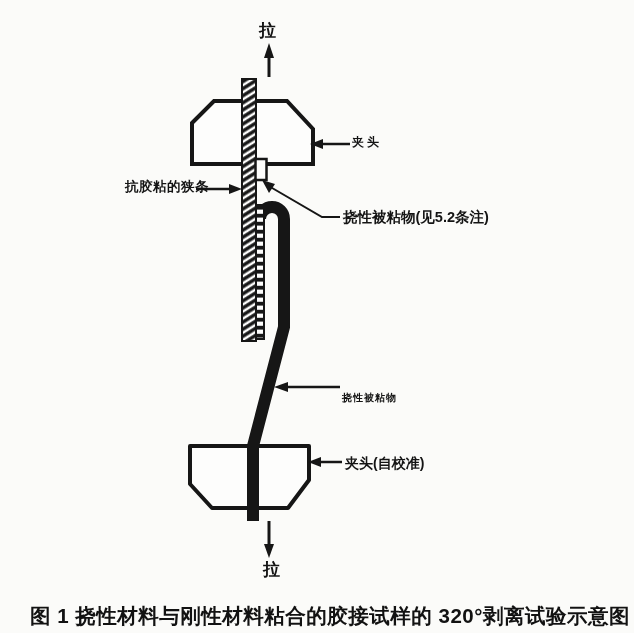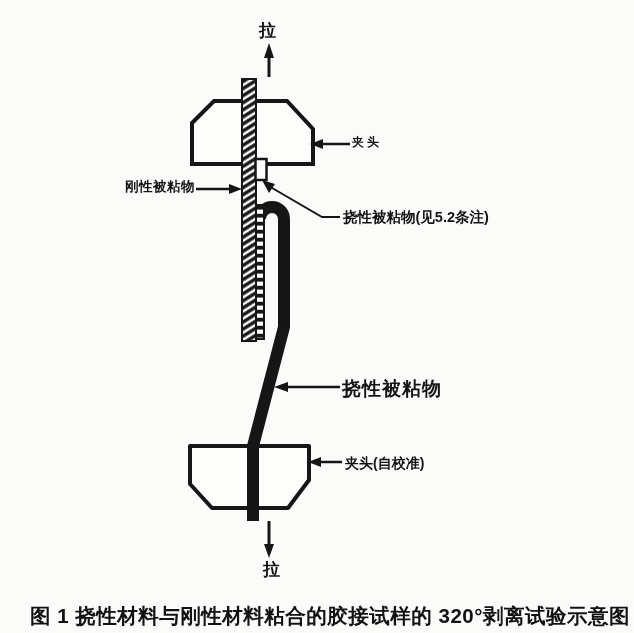--- a/index.html
+++ b/index.html
@@ -19,21 +19,21 @@
     position:absolute;
     font-weight:bold;
     color:#141414;
     white-space:nowrap;
     line-height:1.1;
   }
   .lbl-pull-top   {left:259px;top:22px; font-size:17px;}
   .lbl-clamp-top  {left:352px;top:136px;font-size:12px;letter-spacing:3px;}
   .lbl-rigid      {left:125px;top:180px;font-size:13.5px;letter-spacing:0.5px;}
   .lbl-release    {left:343px;top:210px;font-size:14.5px;}
-  .lbl-flexible   {left:342px;top:379px;font-size:19px;letter-spacing:1px;}
+  .lbl-flexible   {left:342px;top:392px;font-size:10px;letter-spacing:1px;}
   .lbl-clamp-bot  {left:345px;top:456px;font-size:14px;}
   .lbl-pull-bot   {left:263px;top:561px;font-size:17px;}
   .caption{
     position:absolute;left:30px;top:602px;
     font-size:20.5px;font-weight:bold;letter-spacing:0.5px;
     color:#121212;white-space:nowrap;
   }
 </style>
 </head>
 <body>
@@ -98,21 +98,21 @@
     </g>
 
     <g>
       <polyline points="267,185 322,217 340,217" fill="none" stroke="#161616" stroke-width="2"></polyline>
       <polygon points="262,180 275,184 269,193" fill="#161616"></polygon>
     </g>
   </svg>
 
   <div class="lbl lbl-pull-top">拉</div>
   <div class="lbl lbl-clamp-top">夹头</div>
-  <div class="lbl lbl-rigid">刚性被粘物</div>
+  <div class="lbl lbl-rigid">抗胶粘的狭条</div>
   <div class="lbl lbl-release">挠性被粘物(见5.2条注)</div>
   <div class="lbl lbl-flexible">挠性被粘物</div>
   <div class="lbl lbl-clamp-bot">夹头(自校准)</div>
   <div class="lbl lbl-pull-bot">拉</div>
 
   <div class="caption">图 1  挠性材料与刚性材料粘合的胶接试样的 320°剥离试验示意图</div>
 
 </div>
 
 </body></html>

